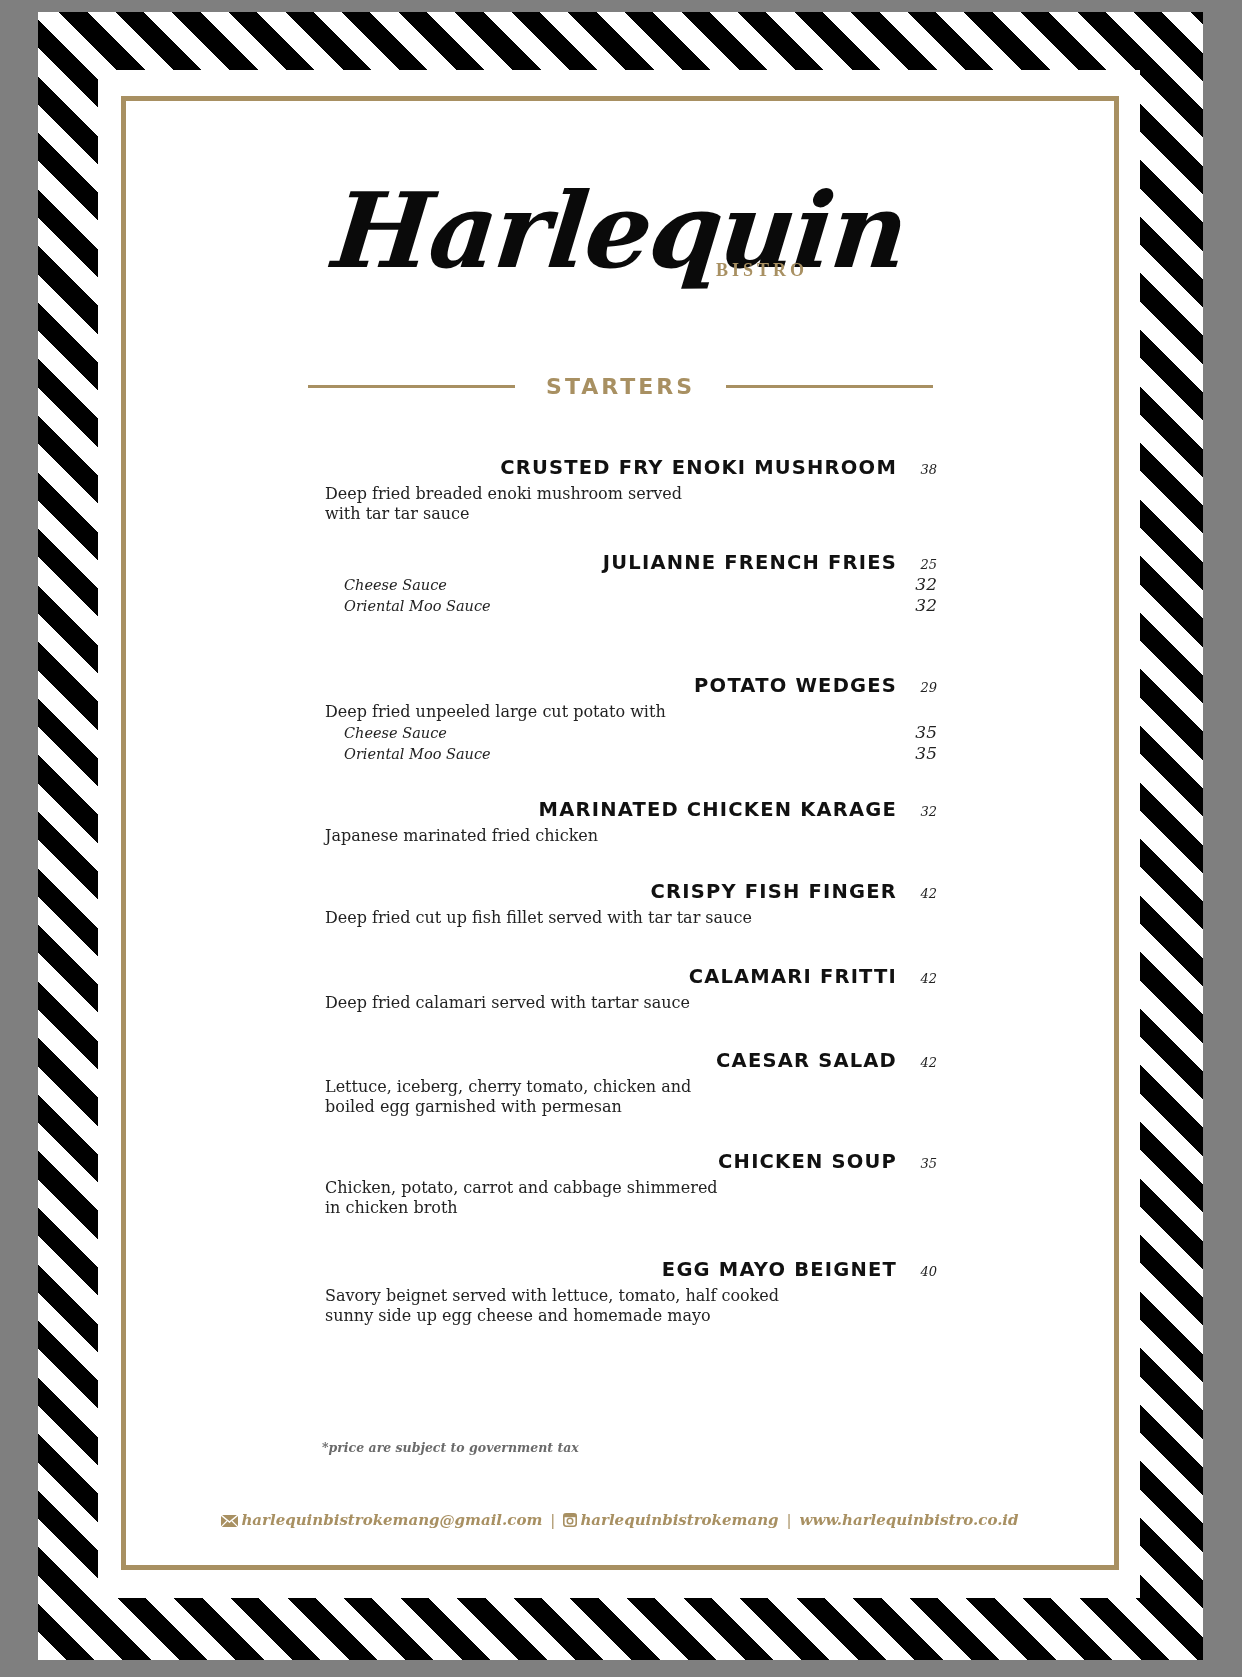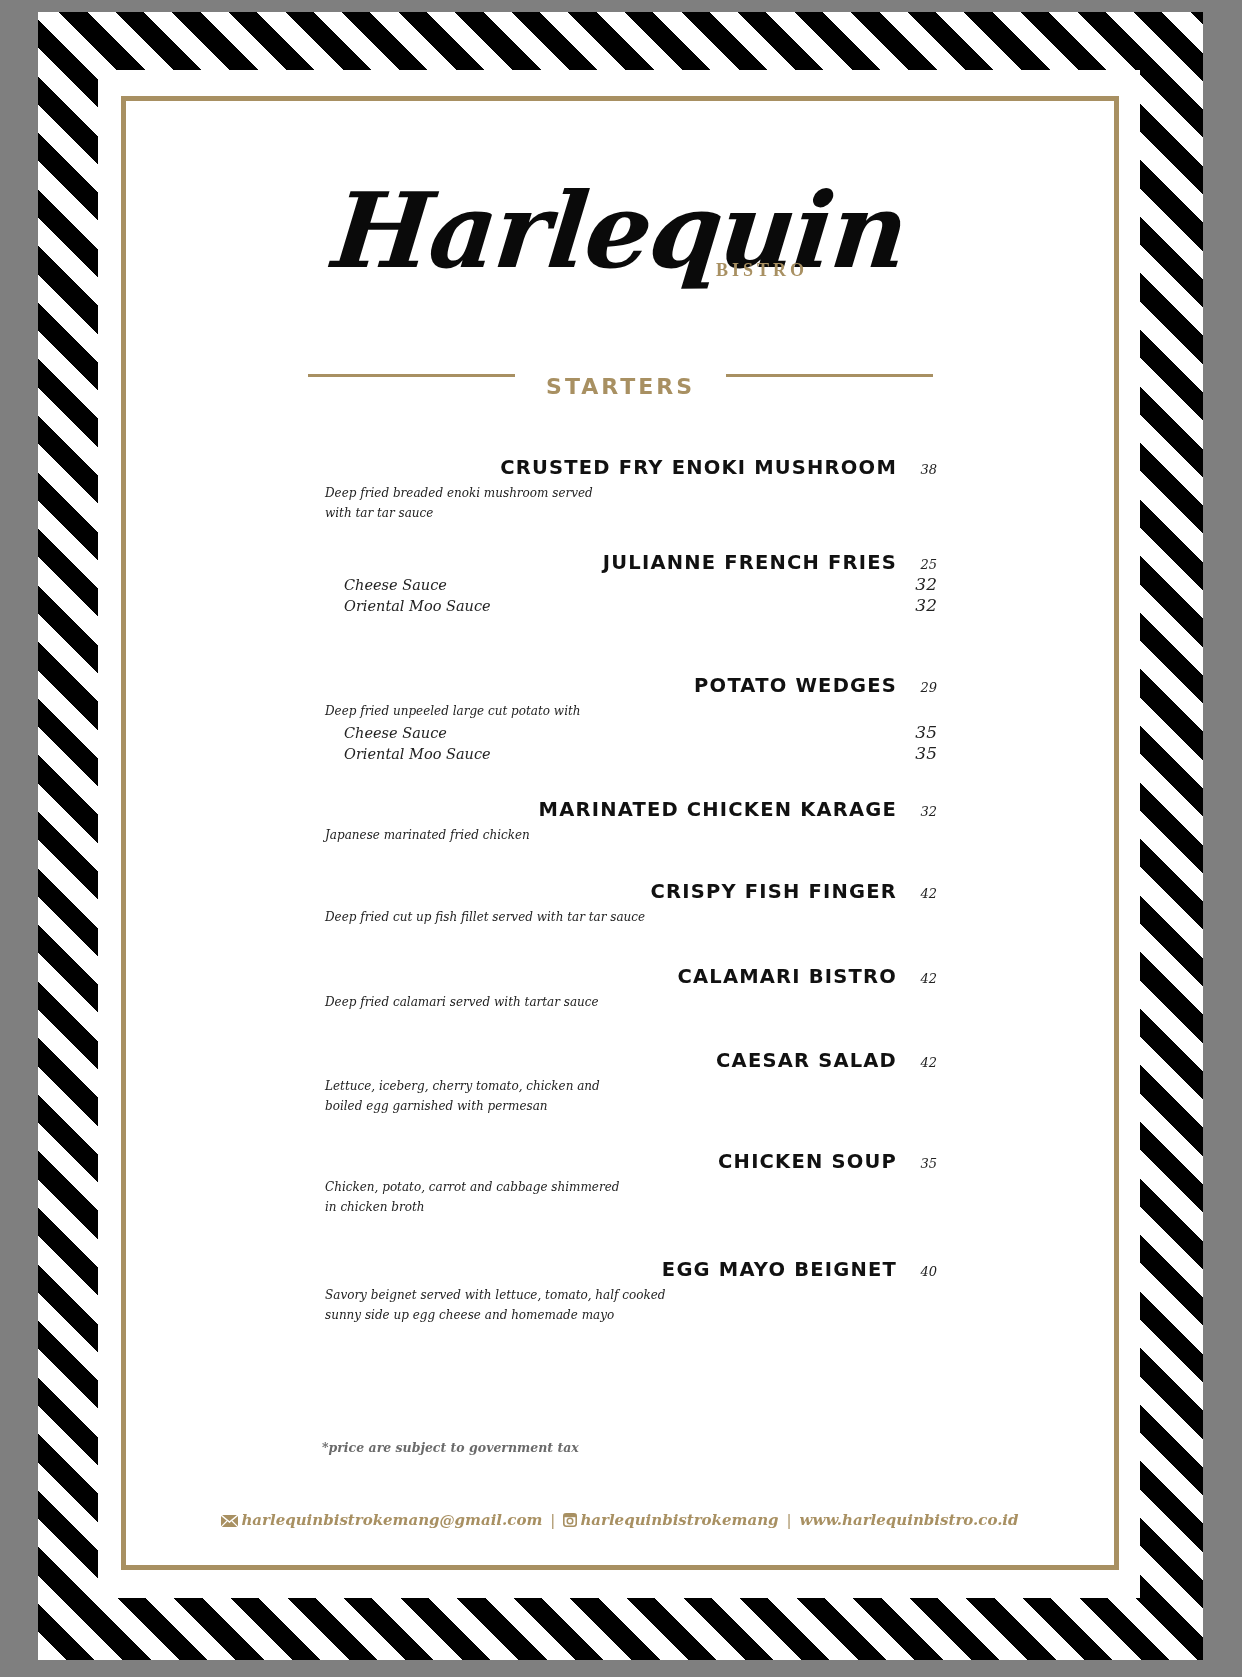--- a/index.html
+++ b/index.html
@@ -57,20 +57,21 @@
     font-size: 18px;
     letter-spacing: 4px;
     color: #a89062;
   }
   .section-heading {
     position: absolute;
     left: 182px;
     width: 625px;
     top: 273px;
     display: flex;
+    align-items: center;
     gap: 11px;
   }
   .section-heading .rule {
     flex: 1;
     height: 3px;
     background: #a89062;
   }
   .section-heading .label {
     padding: 0 20px;
     font-family: "DejaVu Sans", sans-serif;
@@ -106,22 +107,21 @@
     font-family: "DejaVu Serif", serif;
     font-style: italic;
     font-size: 13px;
     color: #222222;
     width: 40px;
     text-align: right;
     margin-right: 8px;
   }
   .desc {
     font-family: "DejaVu Serif", serif;
-    font-style: italic;
-    font-size: 12px;
+    font-size: 16px;
     line-height: 19.5px;
     color: #222222;
     margin-top: 5px;
   }
   .variant {
     display: flex;
     justify-content: space-between;
     align-items: baseline;
     font-family: "DejaVu Serif", serif;
     font-style: italic;
@@ -239,21 +239,21 @@
           <span class="item-name">CRISPY FISH FINGER</span>
           <span class="price">42</span>
         </div>
         <div class="desc">
           <div>Deep fried cut up fish fillet served with tar tar sauce</div>
         </div>
       </div>
 
       <div class="item" style="top:509px">
         <div class="item-head">
-          <span class="item-name">CALAMARI BISTRO</span>
+          <span class="item-name">CALAMARI FRITTI</span>
           <span class="price">42</span>
         </div>
         <div class="desc">
           <div>Deep fried calamari served with tartar sauce</div>
         </div>
       </div>
 
       <div class="item" style="top:593px">
         <div class="item-head">
           <span class="item-name">CAESAR SALAD</span>

